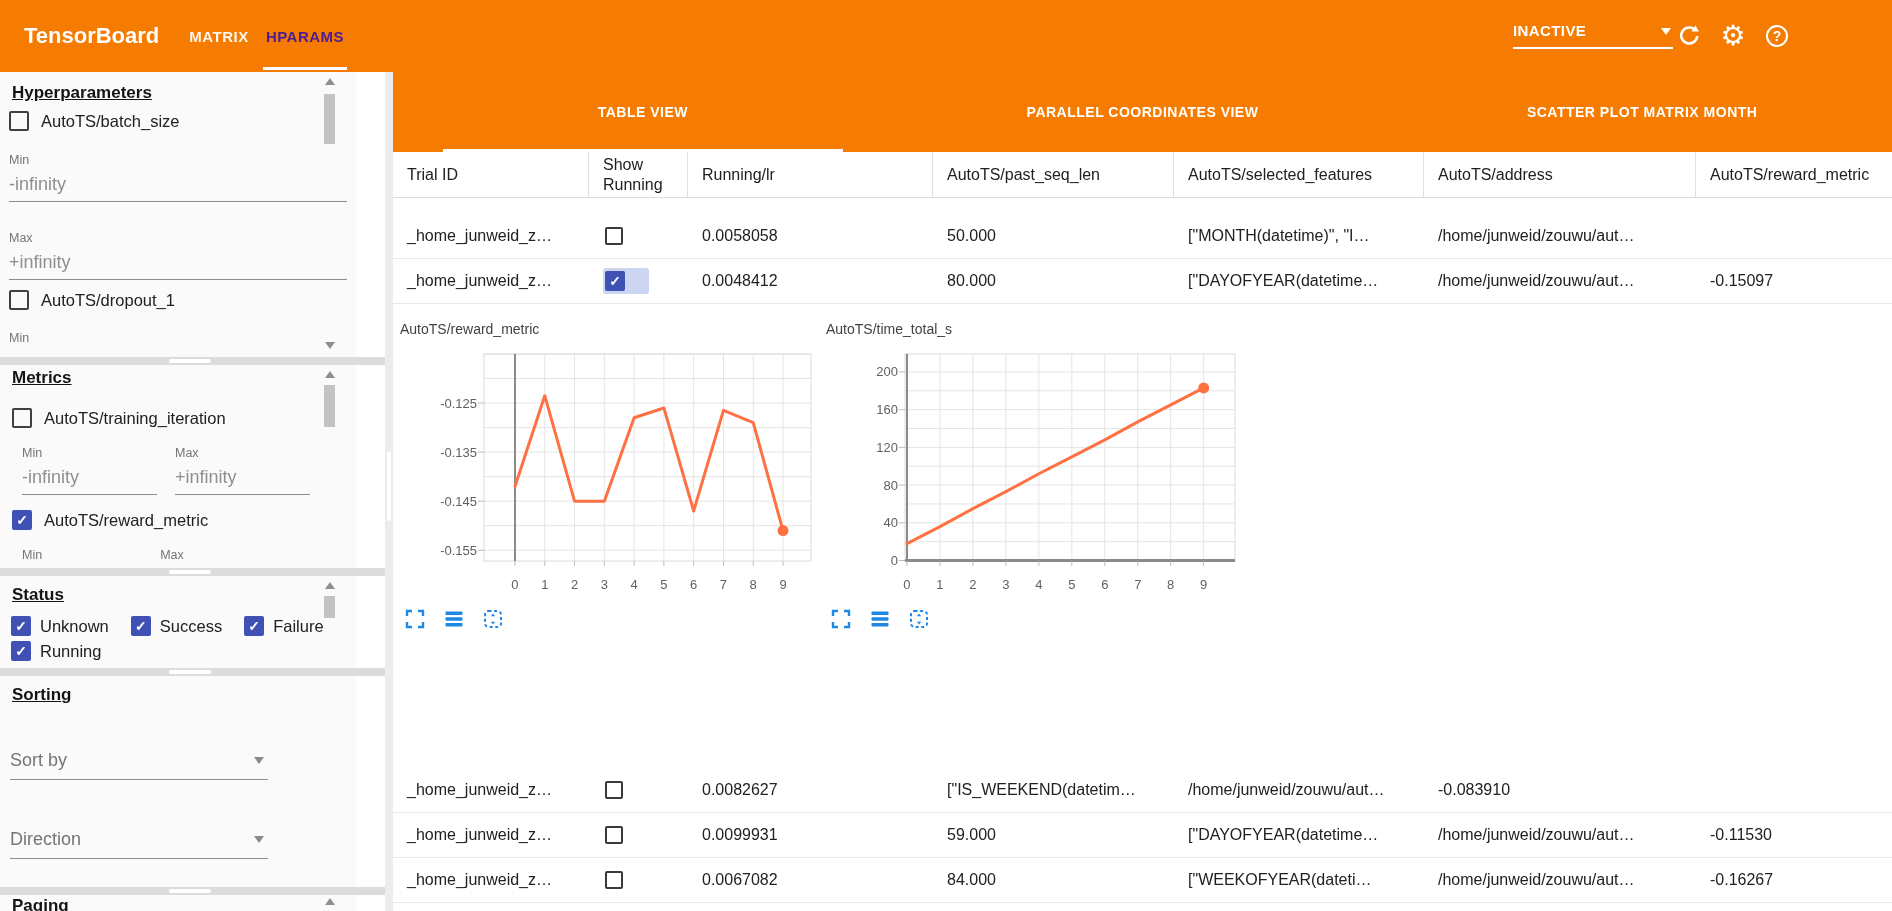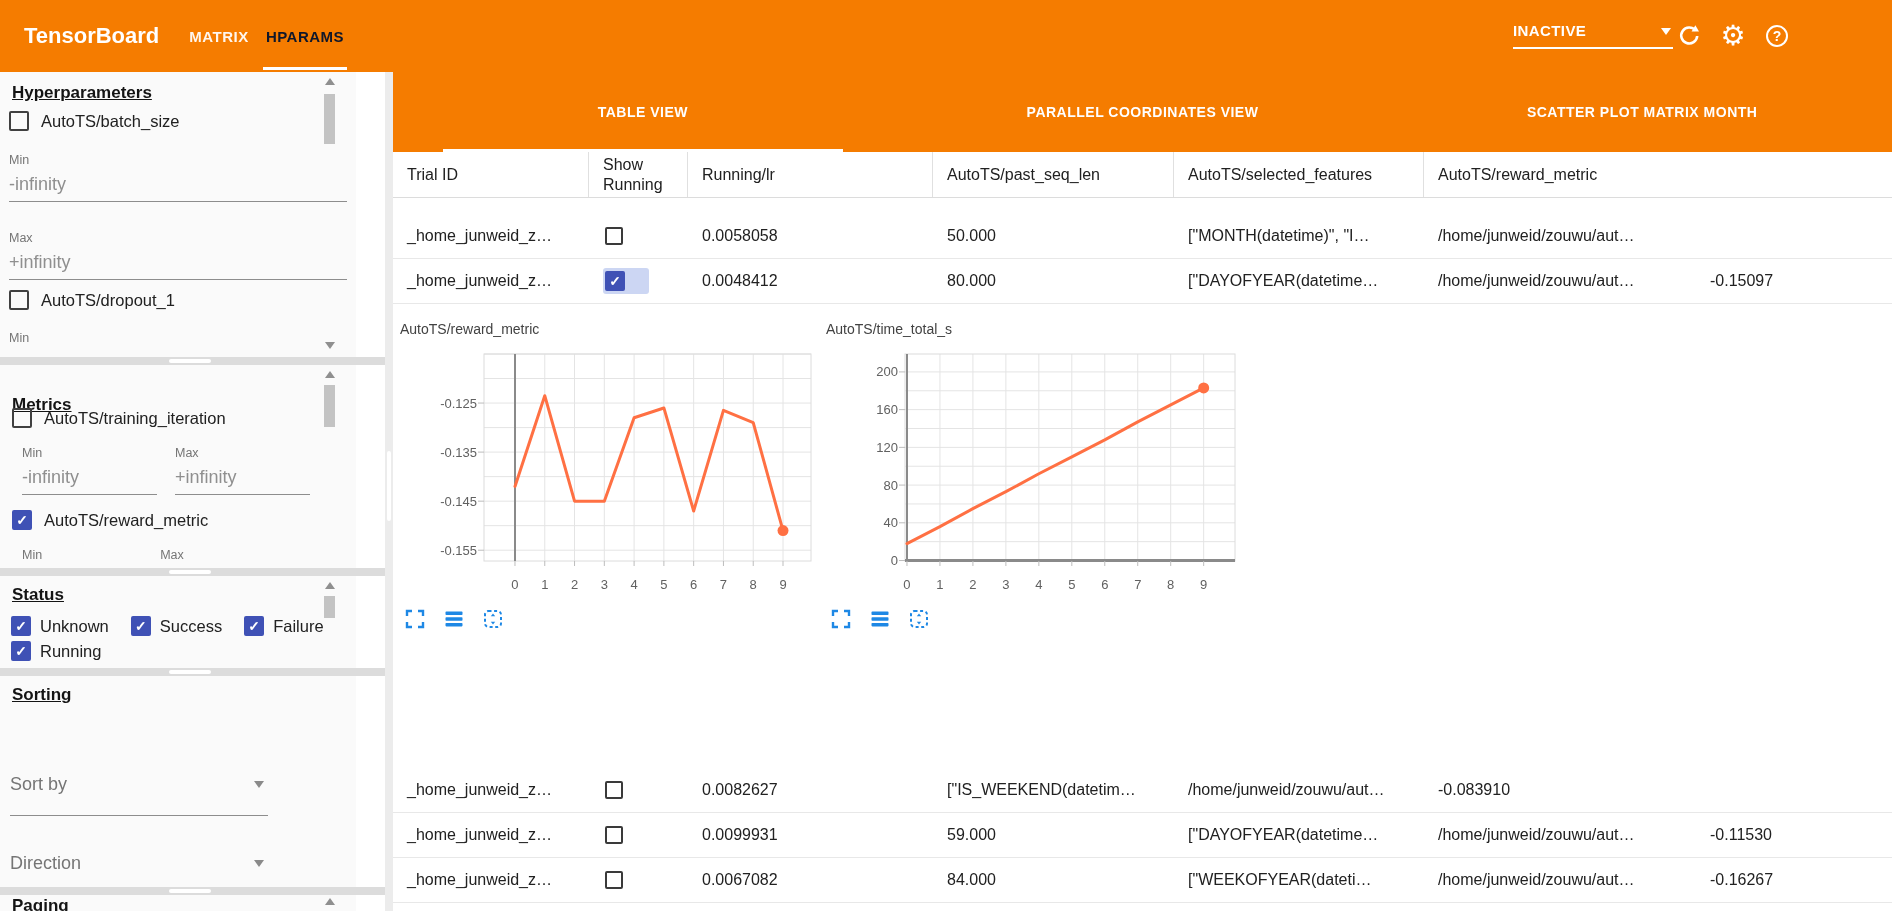--- a/index.html
+++ b/index.html
@@ -8,21 +8,21 @@
     position: relative; overflow: hidden; background: #fff;
     font-family: "Liberation Sans", sans-serif; color: #212121;
   }
   
   .toolbar { position:absolute; left:0; top:0; width:1892px; height:72px; background:#f57c00; z-index:6; }
   .tb-title { position:absolute; left:24px; top:0; height:72px; display:flex; align-items:center;
               color:#fff; font-size:22px; font-weight:bold; }
   .tb-tab { position:absolute; top:0; height:72px; display:flex; align-items:center; justify-content:center;
             color:rgba(255,255,255,.93); font-size:15px; font-weight:bold; letter-spacing:.5px; cursor:pointer; }
   #tab-scalars { left:176px; width:86px; }
-  #tab-hparams { left:263px; width:84px; color:#0f172a; }
+  #tab-hparams { left:263px; width:84px; color:#4c1d95; }
   .ink { position:absolute; left:0; right:0; bottom:2px; height:3px; background:#fff; }
   .run-select { position:absolute; left:1513px; top:13px; width:160px; height:36px;
                 border-bottom:2px solid #fff; color:#fff; font-size:15px; font-weight:bold;
                 letter-spacing:.4px; display:flex; align-items:center; cursor:pointer; }
   .tri { width:0; height:0; border-left:5.5px solid transparent; border-right:5.5px solid transparent;
          border-top:7px solid #8a8a8a; }
   .tri.white { border-top-color:#fff; }
   .run-select .tri { position:absolute; right:2px; top:15px; }
   .icon-btn { position:absolute; top:0; height:72px; display:flex; align-items:center; justify-content:center;
               color:#fff; cursor:pointer; }
@@ -57,22 +57,22 @@
   .two-col { position:absolute; left:22px; display:flex; gap:18px; }
   .two-col .col { width:135px; }
   .labels-row { position:absolute; left:22px; width:300px; display:flex; }
   .labels-row .f-label:last-child { margin-left:118px; }
   .sb { position:absolute; right:19px; top:0; bottom:0; width:14px; }
   .sb .up   { position:absolute; top:6px; left:2px; width:0; height:0; border-left:5px solid transparent;
               border-right:5px solid transparent; border-bottom:7px solid #8f8f8f; }
   .sb .down { position:absolute; bottom:8px; left:2px; width:0; height:0; border-left:5px solid transparent;
               border-right:5px solid transparent; border-top:7px solid #8f8f8f; }
   .sb .thumb { position:absolute; left:1px; width:11px; background:#c3c3c3; }
-  .select { position:absolute; left:10px; width:258px; border-bottom:1px solid #8d8d8d; padding-bottom:20px;
-            font-size:18px; color:#757575; cursor:pointer;margin-top:24px; }
+  .select { position:absolute; left:10px; width:258px; border-bottom:1px solid #8d8d8d; padding-bottom:8px;
+            font-size:18px; color:#757575; cursor:pointer; }
   .select .tri { position:absolute; right:4px; top:7px; }
   .status-wrap { position:absolute; left:11px; top:40px; width:356px; display:flex; flex-wrap:wrap;
                  column-gap:22px; row-gap:5px; }
   .status-item { display:flex; align-items:center; gap:9px; font-size:16.5px; }
 
   
   .view-tabs { position:absolute; left:393px; top:72px; width:1499px; height:80px; background:#f57c00; display:flex; }
   .vtab { flex:1; position:relative; display:flex; align-items:center; justify-content:center; color:#fff;
           font-size:14px; font-weight:bold; letter-spacing:.5px; cursor:pointer; }
   .vtab.active::after { content:""; position:absolute; bottom:0; left:50%; transform:translateX(-50%);
@@ -153,21 +153,21 @@
     <div class="up"></div>
     <div class="thumb" style="top:22px; height:50px"></div>
     <div class="down"></div>
   </div>
 </div>
 <div class="sec-gap" id="gap1">
   <div class="handle"></div>
 </div>
 
 <div class="sidebar-section" id="sec-metrics">
-  <div class="sec-header" style="top:30px">Metrics</div>
+  <div class="sec-header" style="top:3px">Metrics</div>
   <div class="cb-row" style="left:12px; top:43px">
     <div class="cb"></div>
     <span>AutoTS/training_iteration</span>
   </div>
   <div class="two-col" style="top:81px">
     <div class="col">
       <div class="f-label">Min</div>
       <div class="f-value">-infinity</div>
     </div>
     <div class="col">
@@ -252,20 +252,21 @@
   <div class="vtab">PARALLEL COORDINATES VIEW</div>
   <div class="vtab">SCATTER PLOT MATRIX MONTH</div>
 </div>
 
 <div class="thead">
   <div class="th">Trial ID</div>
   <div class="th">Show Running</div>
   <div class="th">Running/lr</div>
   <div class="th">AutoTS/past_seq_len</div>
   <div class="th">AutoTS/selected_features</div>
+  <div class="th">AutoTS/address</div>
   <div class="th">AutoTS/reward_metric</div>
 </div>
 
 <div id="rows-top">
     <div class="trow">
       <div class="td">_home_junweid_z…</div>
       <div class="td">
         <div class="row-cb"></div>
       </div>
       <div class="td">0.0058058</div>

